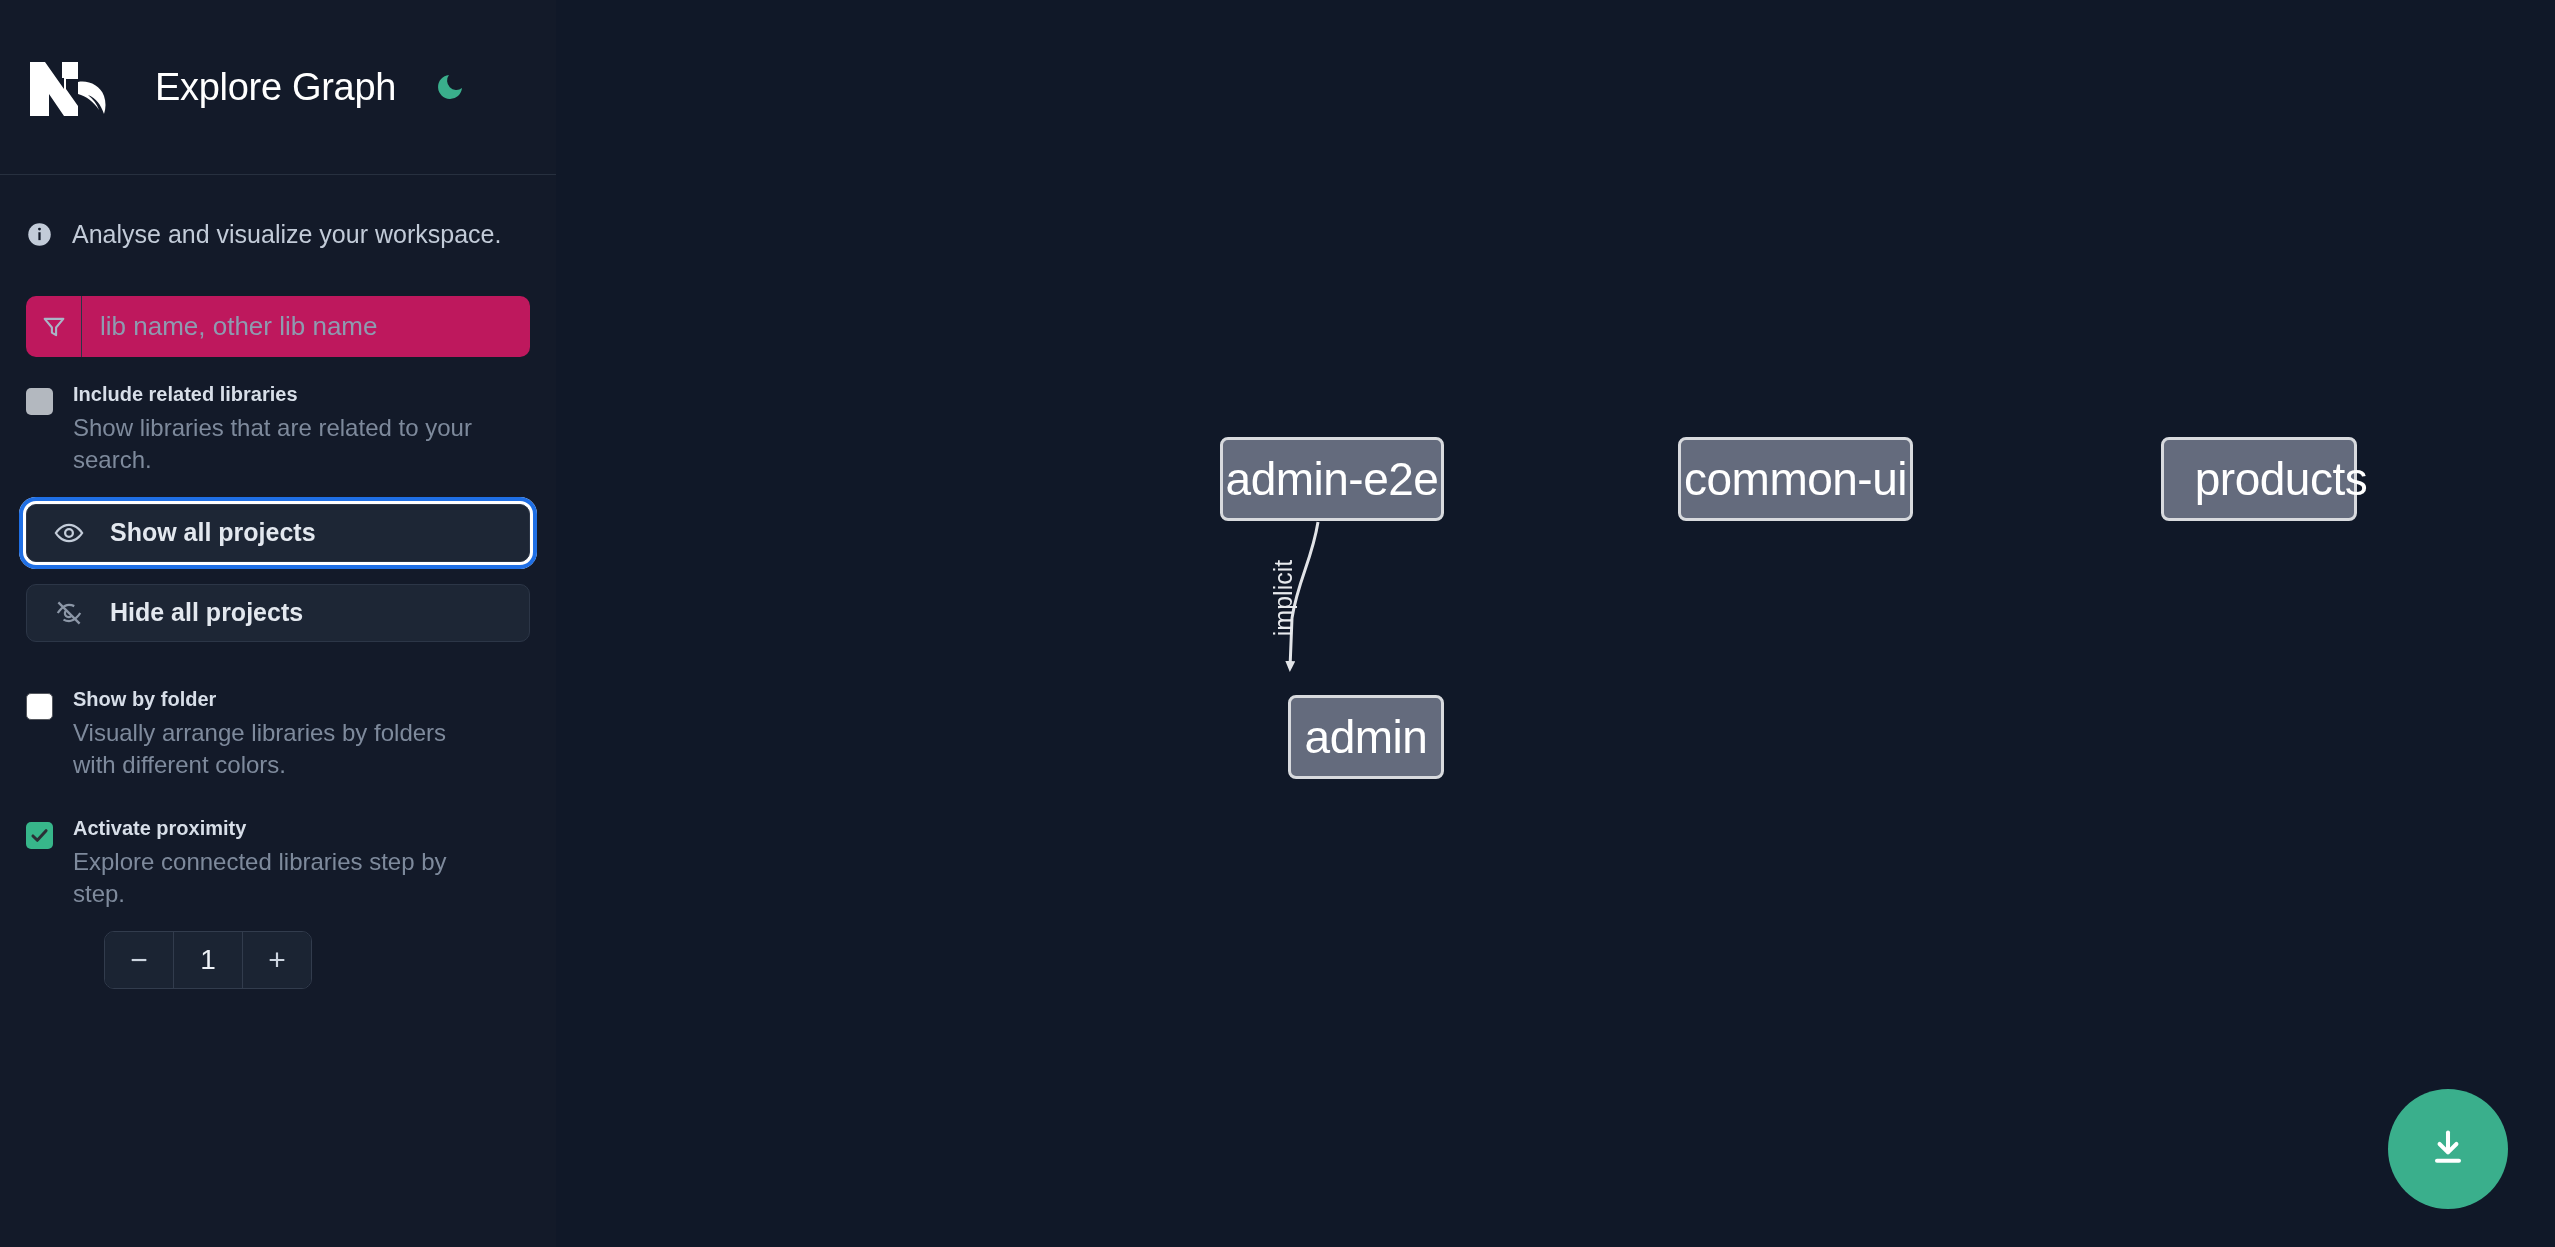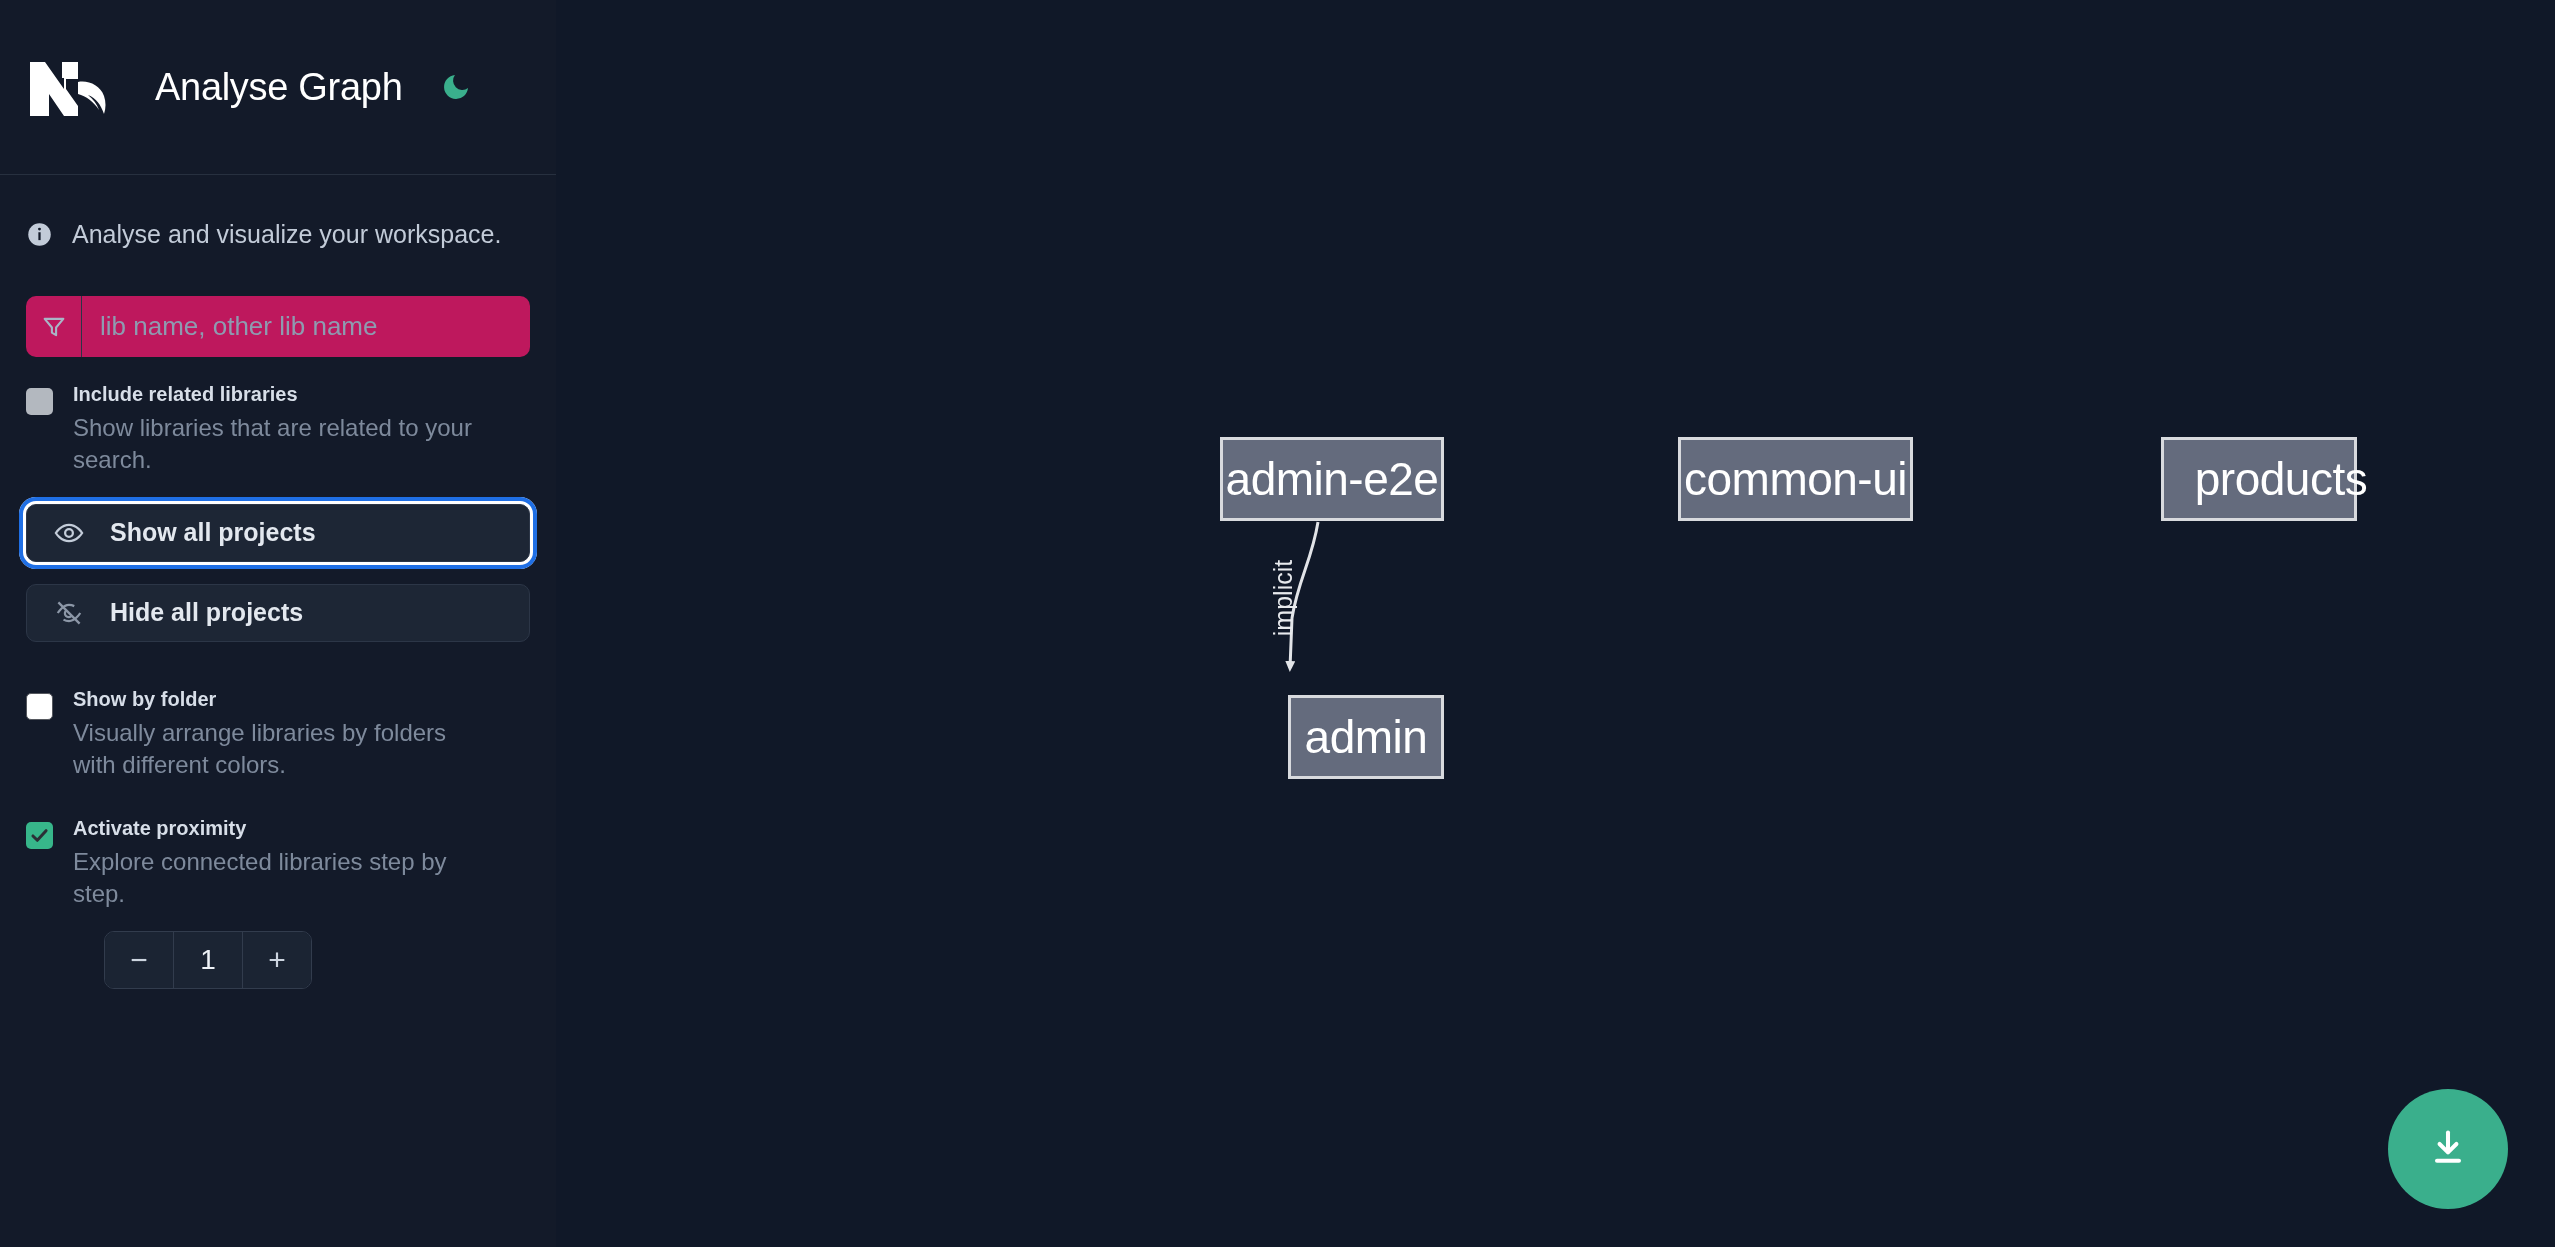--- a/index.html
+++ b/index.html
@@ -130,21 +130,21 @@
   
   .canvas {
     position:relative; flex:1 1 auto; height:1247px; background:#101828;
   }
   .graph-svg { position:absolute; left:0; top:0; width:100%; height:100%; }
 
   .node {
     position:absolute;
     background:#646b7d;
     border:3px solid #d8dade;
-    border-radius:0;
+    border-radius:8px;
     display:flex; align-items:center; justify-content:center;
     color:#ffffff; font-size:46px; letter-spacing:-0.5px;
     cursor:pointer; white-space:nowrap;
   }
 
   .fab {
     position:absolute; right:47px; bottom:38px;
     width:120px; height:120px; border-radius:50%;
     background:#3aaf8c; display:flex; align-items:center; justify-content:center;
     cursor:pointer; border:none;
@@ -159,21 +159,21 @@
 
     <div class="sb-header">
       <span class="nx-logo">
         <svg viewBox="0 0 96 66" width="96" height="66">
           <path fill="#ffffff" d="M4 62V8h15l19 27V8h14v17h-12v10l12 17v10H38L23 40v22z"></path>
           <rect x="36" y="8" width="16" height="16" fill="#ffffff"></rect>
           <path fill="#ffffff" d="M52 28c10-2 22 3 26 14 2 6 2 12 0 18-3-9-8-16-16-19 5 4 9 9 11 15-5-8-13-14-21-16z"></path>
           <path fill="#ffffff" d="M56 36c8 0 16 6 19 14-5-7-12-11-19-12z"></path>
         </svg>
       </span>
-      <h1 class="app-title">Analyse Graph</h1>
+      <h1 class="app-title">Explore Graph</h1>
       <span class="theme-toggle">
         <svg viewBox="0 0 24 24" width="32" height="32">
           <path fill="#3aaf8c" d="M21 12.8A9 9 0 1111.2 3a7 7 0 009.8 9.8z"></path>
         </svg>
       </span>
     </div>
 
     <div class="sb-body">
 
       <div class="tagline">

